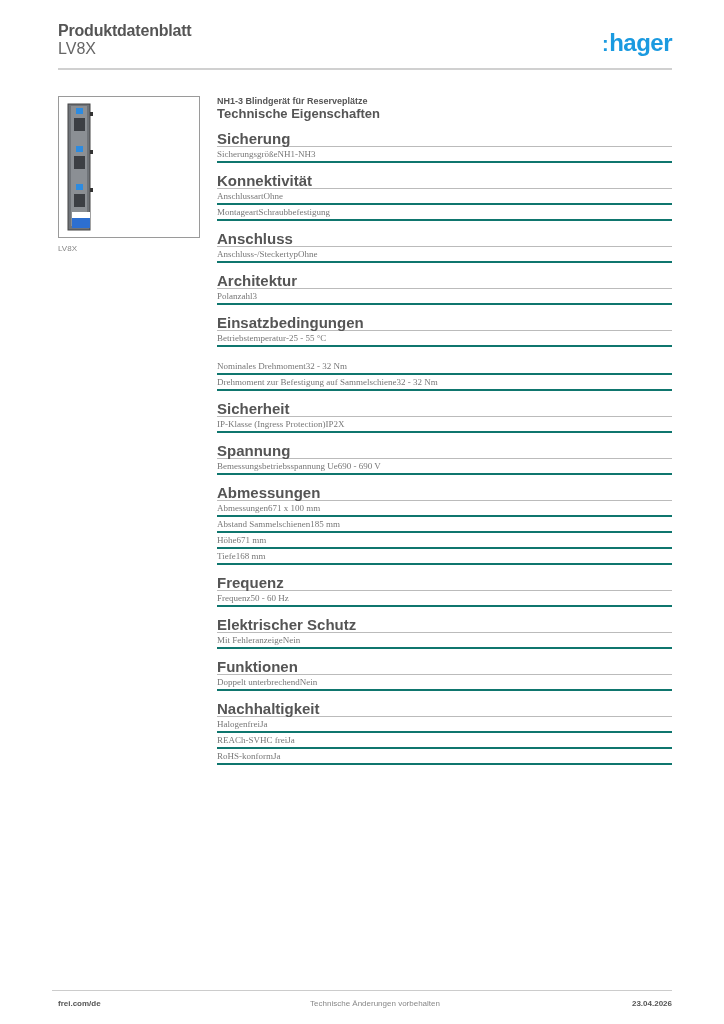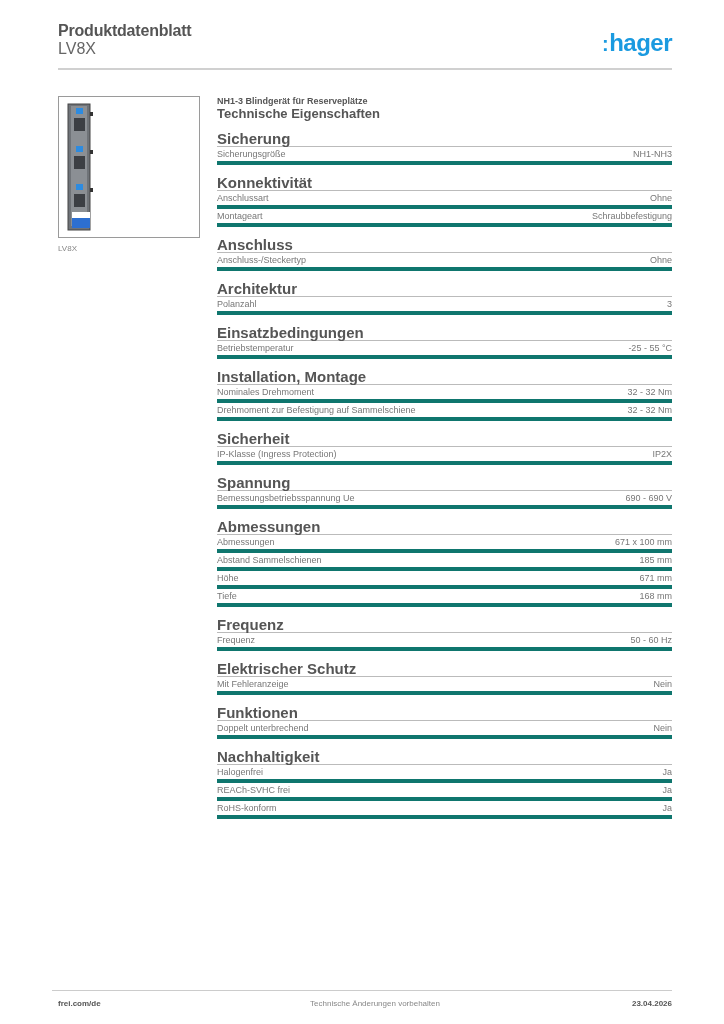--- a/index.html
+++ b/index.html
@@ -16,21 +16,21 @@
   .image-caption { position:absolute; left:58px; top:244px; font-size:8px; color:#888; }
 
   .device { position:absolute; left:7px; top:5px; width:28px; height:130px; }
 
   .content { position:absolute; left:217px; top:95px; width:455px; }
   .product-name { font-size:9px; font-weight:bold; color:#555; height:12px; line-height:12px; }
   .section-title { font-size:13px; font-weight:bold; color:#555; height:14px; line-height:14px; }
 
   .group { margin-top:12px; }
   .group-title { font-size:15px; font-weight:bold; color:#555; height:12px; line-height:12px; border-bottom:1px solid #bbb; padding-bottom:1px; }
-  .row { display:flex; justify-content:space-between; font-size:9px; color:#777; height:14px; line-height:14px; border-bottom:4px solid #0f766e; }
+  .row { display:flex; font-size:9px; color:#777; height:14px; line-height:14px; border-bottom:2px solid #0f766e;font-family:Liberation Serif, serif; }
   .row .val { text-align:right; }
 
   .footer-rule { position:absolute; left:52px; right:52px; top:990px; height:1px; background:#ccc; }
   .footer { position:absolute; left:58px; right:52px; top:999px; font-size:8px; height:12px; }
   .footer .left { position:absolute; left:0; font-weight:bold; color:#555; }
   .footer .center { position:absolute; left:0; right:0; text-align:center; color:#888;padding-left:20px; }
   .footer .right { position:absolute; right:0; font-weight:bold; color:#555;padding-left:19px; }
 </style>
 </head>
 <body>
@@ -98,21 +98,20 @@
         </div>
       </div>
       <div class="group">
         <div class="group-title">Einsatzbedingungen</div>
         <div class="row">
           <span>Betriebstemperatur</span>
           <span class="val">-25 - 55 °C</span>
         </div>
       </div>
       <div class="group">
-        <div class="group-title">Installation, Montage</div>
         <div class="row">
           <span>Nominales Drehmoment</span>
           <span class="val">32 - 32 Nm</span>
         </div>
         <div class="row">
           <span>Drehmoment zur Befestigung auf Sammelschiene</span>
           <span class="val">32 - 32 Nm</span>
         </div>
       </div>
       <div class="group">

